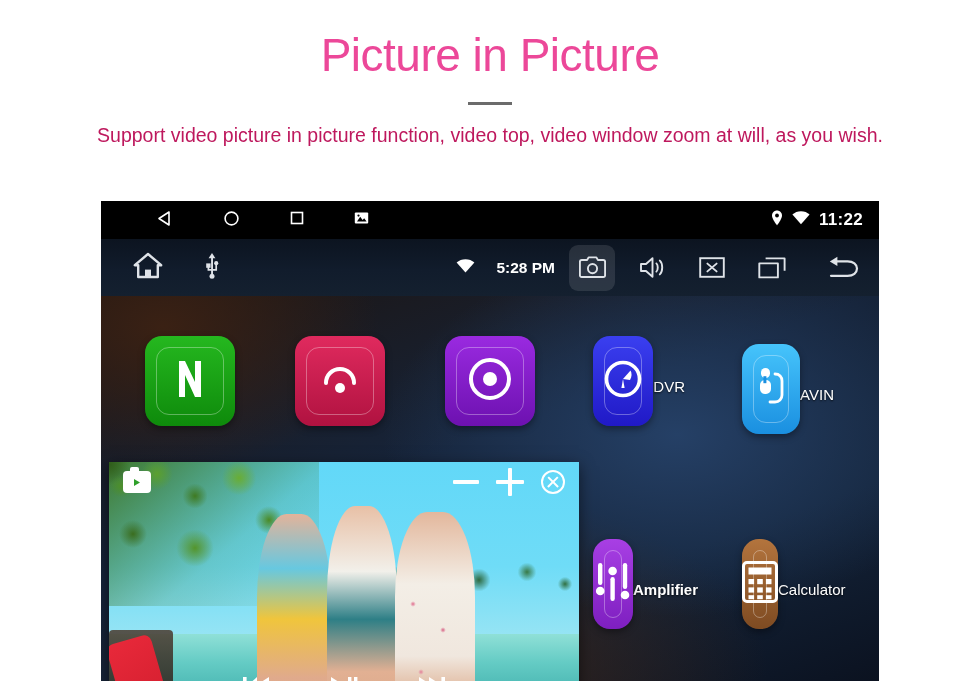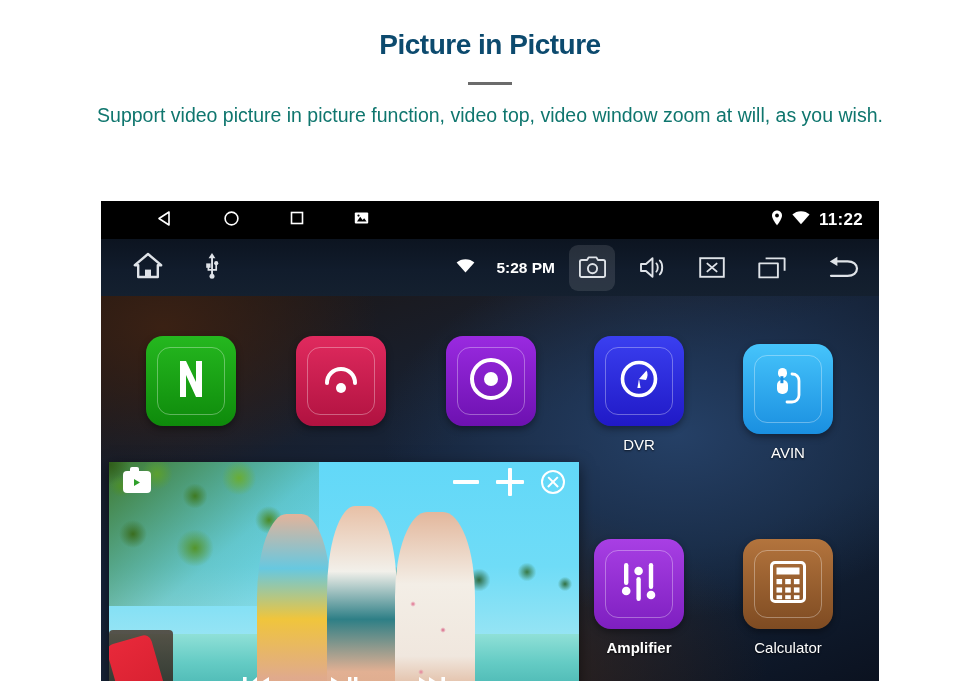--- a/index.html
+++ b/index.html
@@ -6,30 +6,30 @@
   html, body {
     width: 980px; height: 698px;
     background: #ffffff;
     font-family: "Liberation Sans", sans-serif;
     overflow: hidden;
   }
 
   
   .page-header { width: 980px; padding-top: 30px; text-align: center; }
   .page-title {
-    font-size: 28px; font-weight: bold; color: #0c4a6e;
+    font-size: 46px; font-weight: normal; color: #ec4899;
     letter-spacing: -0.5px; line-height: 1.1;
   }
   .title-divider {
     width: 44px; height: 3px; background: #6b6b6b;
     margin: 21px auto 0 auto;
   }
   .page-subtitle {
     margin: 16px auto 16px auto; width: 900px;
-    font-size: 19.5px; color: #0f766e; line-height: 1.45;
+    font-size: 19.5px; color: #be185d; line-height: 1.45;
   }
 
   
   .device {
     position: absolute; left: 101px; top: 201px;
     width: 778px; height: 480px;
     overflow: hidden;
     background: #0d1420;
   }
 
@@ -69,21 +69,21 @@
     background:
       radial-gradient(ellipse 420px 260px at 74% 36%, #254066 0%, rgba(37,64,102,0) 70%),
       radial-gradient(ellipse 300px 200px at 8% 8%, #3a2114 0%, rgba(58,33,20,0) 72%),
       radial-gradient(ellipse 500px 260px at 42% 96%, #3b2416 0%, rgba(59,36,22,0) 68%),
       linear-gradient(160deg, #1d1410 0%, #16243a 42%, #14243a 70%, #0b1220 100%);
   }
 
   
   .app {
     position: absolute; width: 92px;
-    display: flex; flex-direction: column; align-items: center;
+    display: flex; flex-direction: row; align-items: center;
   }
   .app-tile {
     width: 90px; height: 90px; border-radius: 17px;
     display: flex; align-items: center; justify-content: center;
     position: relative;
     box-shadow: 0 3px 7px rgba(0,0,0,0.38);
   }
   .app-tile::after {
     content: ""; position: absolute;
     left: 11px; top: 11px; right: 11px; bottom: 11px;

